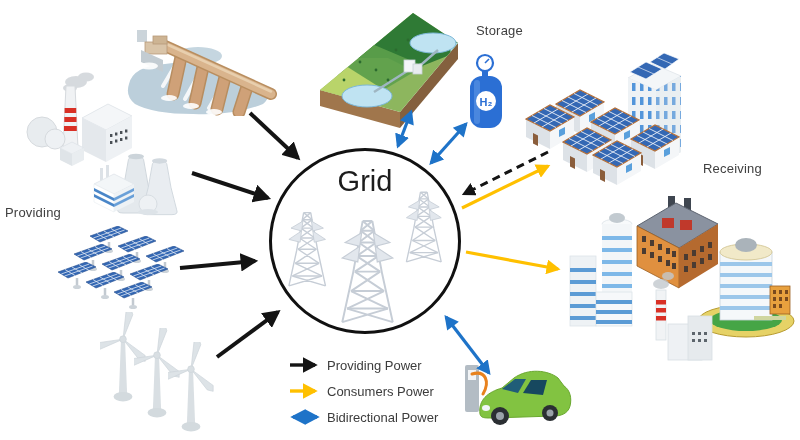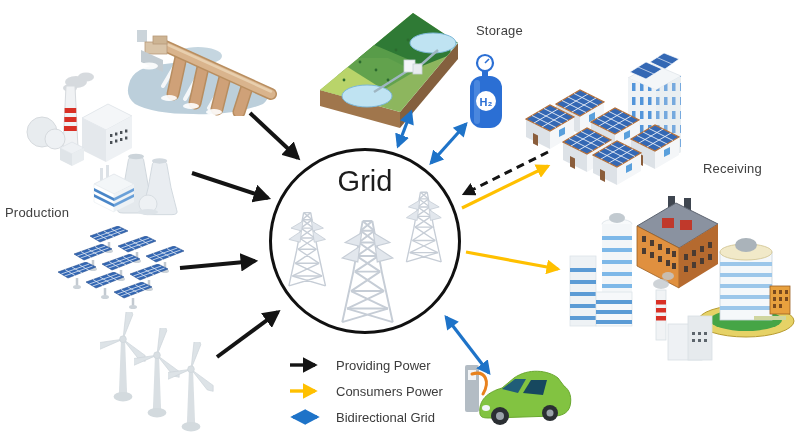--- a/index.html
+++ b/index.html
@@ -7,21 +7,21 @@
           font-family:"Liberation Sans", sans-serif;}
   .node{position:absolute;}
   .lbl{position:absolute;font-size:13px;color:#404040;letter-spacing:.2px;}
   .grid-circle{position:absolute;left:269px;top:148px;width:192px;height:186px;
                border:3.5px solid #111;border-radius:50%;background:#ffffff;box-sizing:border-box;z-index:2;}
   .grid-label{position:absolute;left:0;right:0;top:14px;text-align:center;
               font-size:29px;color:#1c1c1c;}
   .pylons{position:absolute;left:0;top:0;width:100%;height:100%;}
   #arrow-layer{position:absolute;left:0;top:0;z-index:6;pointer-events:none;}
   .legend{position:absolute;left:287px;top:352px;z-index:7;}
-  .legend-row{display:flex;align-items:center;gap:9px;height:26px;}
+  .legend-row{display:flex;align-items:center;height:26px;}
   .legend-row span{font-size:13px;color:#3c3c3c;}
   svg{display:block;}
 </style>
 </head>
 <body>
 
 <div class="canvas">
 
   <svg width="0" height="0" style="position:absolute" aria-hidden="true">
     <defs>
@@ -409,21 +409,21 @@
 
   <div class="grid-circle">
     <svg class="pylons" width="185" height="179" viewBox="0 0 185 179">
       <use href="#pylon" x="14" y="49" width="42" height="96"></use>
       <use href="#pylon" x="66" y="60" width="58" height="118"></use>
       <use href="#pylon" x="131" y="27" width="40" height="96"></use>
     </svg>
     <div class="grid-label">Grid</div>
   </div>
 
-  <span class="lbl" style="left:5px;top:205px">Production</span>
+  <span class="lbl" style="left:5px;top:205px">Providing</span>
   <span class="lbl" style="left:476px;top:23px">Storage</span>
   <span class="lbl" style="left:703px;top:161px">Receiving</span>
 
   <svg id="arrow-layer" width="800" height="440" viewBox="0 0 800 440">
     <defs>
       <marker id="ab" markerWidth="5" markerHeight="4.6" refX="3.6" refY="2.3" orient="auto" markerUnits="strokeWidth">
         <path d="M0,0 L4.4,2.3 L0,4.6 Z" fill="#141414"></path>
       </marker>
       <marker id="ay" markerWidth="5" markerHeight="4.6" refX="3.6" refY="2.3" orient="auto" markerUnits="strokeWidth">
         <path d="M0,0 L4.4,2.3 L0,4.6 Z" fill="#FFC000"></path>
@@ -463,17 +463,17 @@
     <div class="legend-row">
       <svg width="40" height="16" viewBox="0 0 40 16">
         <line x1="3" y1="8" x2="28" y2="8" stroke-width="3.4" marker-end="url(#ay)" stroke="#FFC000"></line>
       </svg>
       <span>Consumers Power</span>
     </div>
     <div class="legend-row">
       <svg width="40" height="16" viewBox="0 0 40 16">
         <line x1="6" y1="8" x2="30" y2="8" stroke-width="3.4" marker-start="url(#ablr)" marker-end="url(#abl)" stroke="#1E73C8"></line>
       </svg>
-      <span>Bidirectional Grid</span>
+      <span>Bidirectional Power</span>
     </div>
   </div>
 
 </div>
 
 </body></html>

